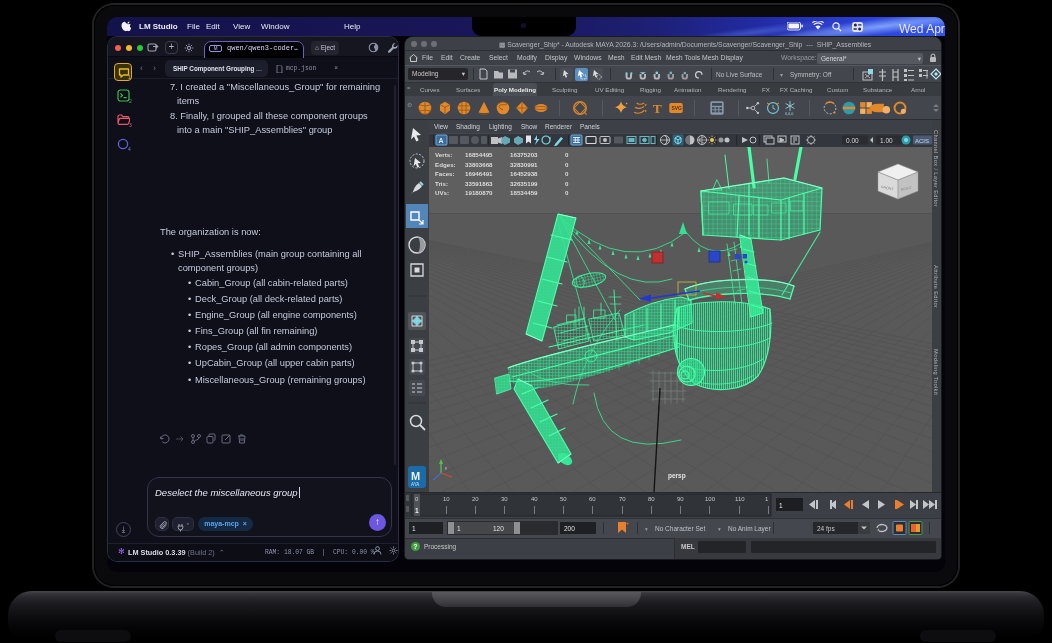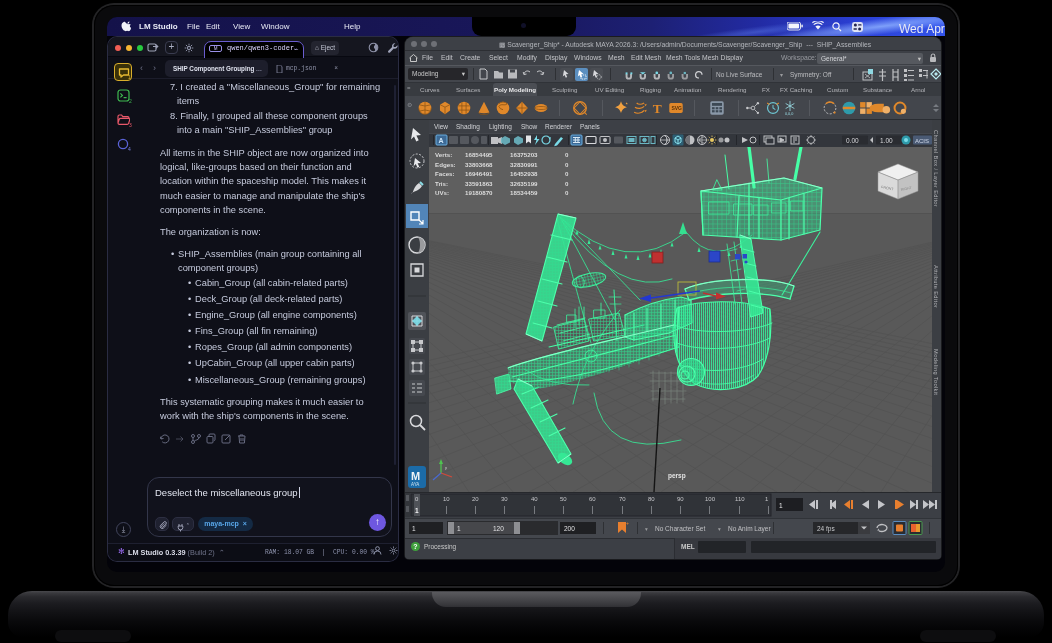--- a/index.html
+++ b/index.html
@@ -141,58 +141,56 @@
       <div class="abs num" style="left:21px;top:85px;color:#e8586a;">3</div>
       <svg class="abs" style="left:9px;top:101px" width="13" height="13" viewBox="0 0 13 13">
           <circle cx="6" cy="6" r="4.6" fill="none" stroke="#5a63d8" stroke-width="1.3"></circle>
         </svg>
       <div class="abs num" style="left:20px;top:109px;color:#7a81e0;">4</div>
 
       <div class="abs ct" style="left:62px;top:43px;">7. I created a "Miscellaneous_Group" for remaining</div>
       <div class="abs ct" style="left:69px;top:57px;">items</div>
       <div class="abs ct" style="left:62px;top:71.5px;">8. Finally, I grouped all these component groups</div>
       <div class="abs ct" style="left:69px;top:86px;">into a main "SHIP_Assemblies" group</div>
-      <div class="abs ct" style="left:52px;top:109px;">All items in the SHIP object are now organized into<br>logical, like-groups based on their function and<br>location within the spaceship model. This makes it<br>much easier to manage and manipulate the ship's<br>components in the scene.</div>
       <div class="abs ct" style="left:52px;top:188px;">The organization is now:</div>
       <div class="abs ct" style="left:63px;top:210px;">•</div>
       <div class="abs ct" style="left:70px;top:210px;">SHIP_Assemblies (main group containing all<br>component groups)</div>
       <div class="abs ct" style="left:80px;top:238.5px;">•</div>
         <div class="abs ct" style="left:87px;top:238.5px;">Cabin_Group (all cabin-related parts)</div>
       <div class="abs ct" style="left:80px;top:254.5px;">•</div>
         <div class="abs ct" style="left:87px;top:254.5px;">Deck_Group (all deck-related parts)</div>
       <div class="abs ct" style="left:80px;top:270.5px;">•</div>
         <div class="abs ct" style="left:87px;top:270.5px;">Engine_Group (all engine components)</div>
       <div class="abs ct" style="left:80px;top:286.5px;">•</div>
         <div class="abs ct" style="left:87px;top:286.5px;">Fins_Group (all fin remaining)</div>
       <div class="abs ct" style="left:80px;top:302.5px;">•</div>
         <div class="abs ct" style="left:87px;top:302.5px;">Ropes_Group (all admin components)</div>
       <div class="abs ct" style="left:80px;top:319px;">•</div>
         <div class="abs ct" style="left:87px;top:319px;">UpCabin_Group (all upper cabin parts)</div>
       <div class="abs ct" style="left:80px;top:335.5px;">•</div>
         <div class="abs ct" style="left:87px;top:335.5px;">Miscellaneous_Group (remaining groups)</div>
-      <div class="abs ct" style="left:52px;top:357.5px;">This systematic grouping makes it much easier to<br>work with the ship's components in the scene.</div>
       <svg class="abs" style="left:52px;top:396px" width="100" height="12" viewBox="0 0 100 12">
 <g stroke="#676b80" stroke-width="1" fill="none">
 <path d="M1 6a4 4 0 1 1 1.2 2.8M1 6l-1-2.5M1 6l2.6-.6"></path>
 <path d="M16 6h7m-2.5-2.5L23 6l-2.5 2.5" opacity=".6"></path>
 <circle cx="33" cy="3" r="1.5"></circle>
             <circle cx="33" cy="9" r="1.5"></circle>
             <circle cx="39" cy="3" r="1.5"></circle>
             <path d="M33 4.5v3M39 4.5c0 3-4 2-5 4"></path>
 <rect x="47" y="3.5" width="6" height="6.5" rx="1"></rect>
             <path d="M49 3.5V2a1 1 0 0 1 1-1h4a1 1 0 0 1 1 1v4.5a1 1 0 0 1-1 1"></path>
 <rect x="62" y="2" width="8" height="8" rx="1"></rect>
             <path d="M65 7l5-5"></path>
 <path d="M78 3h7M80 3V2h3v1M79 3l.6 7h4.8l.6-7M81 5v3M83 5v3"></path>
 </g>
         </svg>
       <div class="abs" style="left:286px;top:48px;width:2px;height:380px;background:#1e2033;border-radius:1px;"></div>
 
       <div class="abs" style="left:39px;top:440px;width:245px;height:60px;border:1px solid #33364a;border-radius:12px;background:#11121c;"></div>
-      <div class="abs" style="left:47px;top:450px;color:#e2e5f0;font-size:9.5px;">Deselect the miscellaneous group<span style="border-right:1px solid #cfd3e4;margin-left:1px;"> </span></div>
+      <div class="abs" style="left:47px;top:450px;color:#e2e5f0;font-size:9.5px;font-style:italic;">Deselect the miscellaneous group<span style="border-right:1px solid #cfd3e4;margin-left:1px;"> </span></div>
       <div class="abs btn2" style="left:47px;top:480px;width:14px;height:14px;"><svg style="margin:2.5px" width="9" height="9" viewBox="0 0 9 9">
             <path d="M7.5 4 4.4 7.1a2 2 0 0 1-2.8-2.8L4.9 1a1.4 1.4 0 0 1 2 2L3.7 6.2a.8.8 0 0 1-1.1-1.1L5.3 2.4" fill="none" stroke="#a9adc2" stroke-width=".9"></path>
           </svg></div>
       <div class="abs btn2" style="left:64px;top:480px;width:22px;height:14px;"><svg style="margin:2.5px 0 0 3px" width="9" height="9" viewBox="0 0 9 9">
             <path d="M3 1v2M6 1v2M2.2 3h4.6v1.6a2.3 2.3 0 0 1-4.6 0z M4.5 6.9v1.6" stroke="#a9adc2" stroke-width=".9" fill="none"></path>
           </svg><span style="position:absolute;right:3px;top:3.5px;font-size:5px;color:#a9adc2;">⌃</span></div>
       <div class="abs" style="left:90px;top:480px;width:55px;height:14px;border-radius:7px;background:#142a44;color:#58a6e8;font-size:7px;font-weight:bold;line-height:14px;text-align:center;">maya-mcp&nbsp; ×</div>
       <div class="abs" style="left:261px;top:477px;width:17px;height:17px;border-radius:50%;background:#6e57e0;color:#fff;font-size:10px;text-align:center;line-height:16px;">↑</div>
       <div class="abs" style="left:8px;top:485px;width:15px;height:15px;border-radius:50%;border:1.2px solid #41445c;color:#a9adc2;font-size:8px;text-align:center;line-height:14px;">⤓</div>
 

